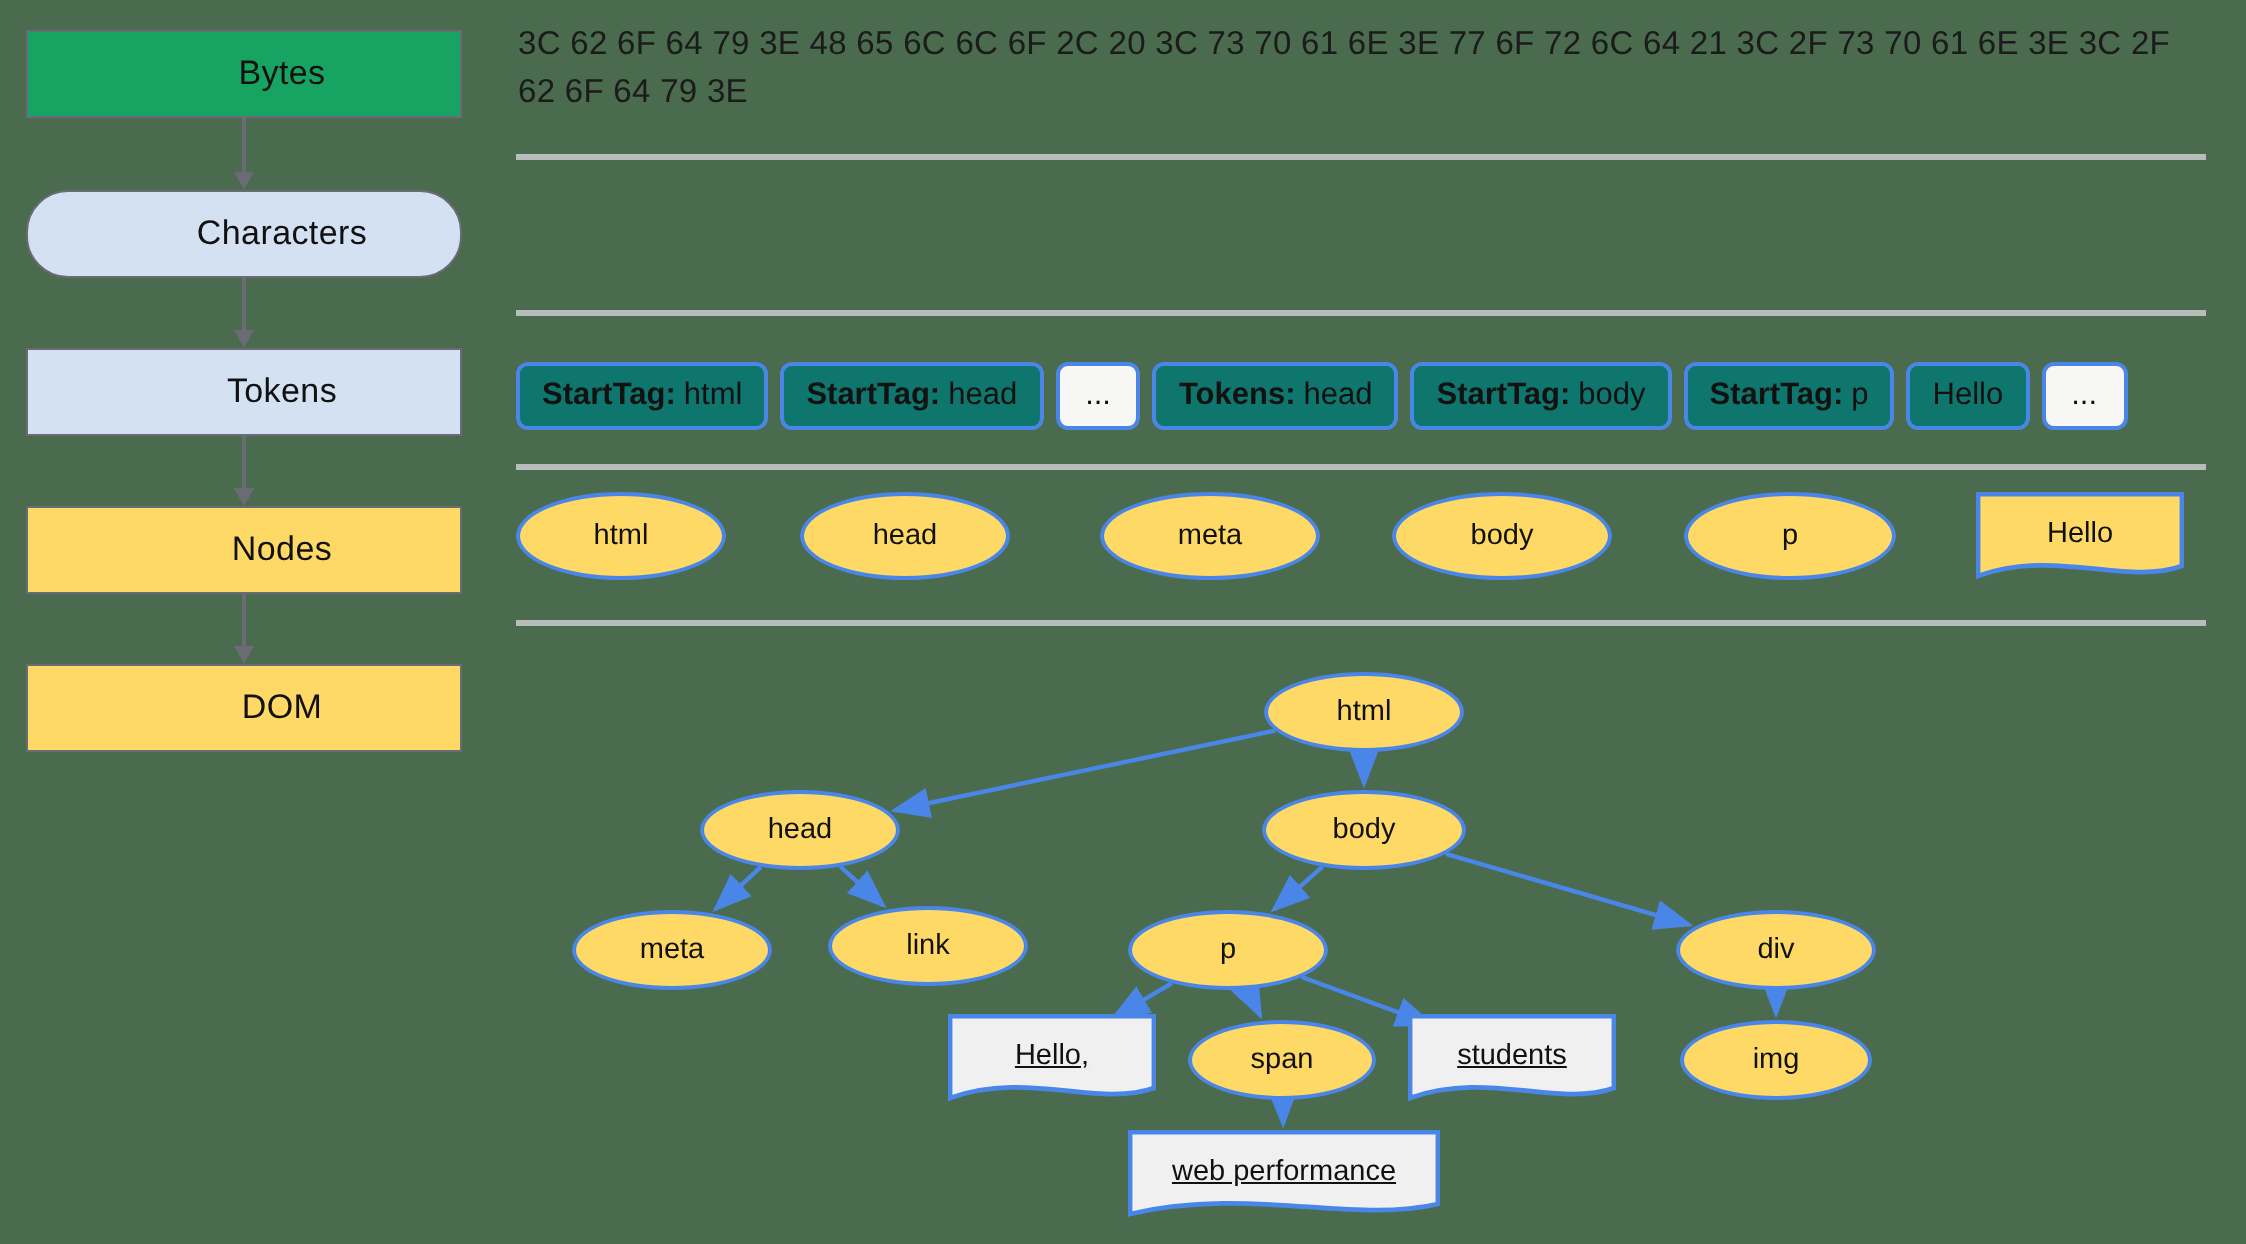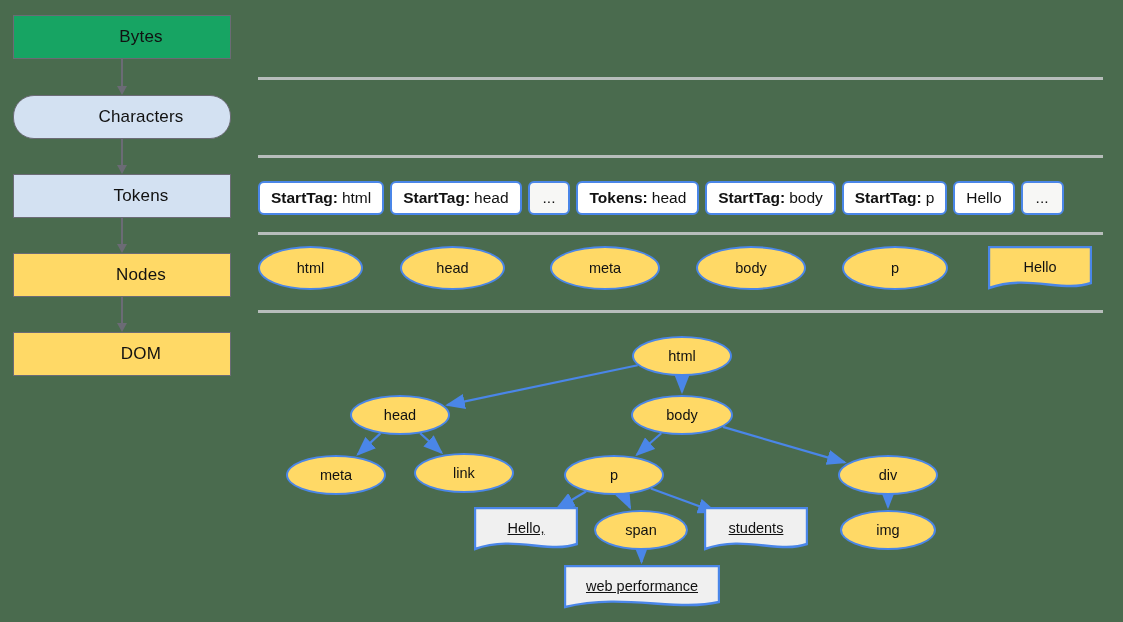--- a/index.html
+++ b/index.html
@@ -104,21 +104,21 @@
     height: 36px;
     display: flex;
     align-items: center;
     gap: 6px;
   }
   .token {
     height: 34px;
     box-sizing: border-box;
     border: 2px solid #4a86e8;
     border-radius: 6px;
-    background: #ffffff;
+    background: #0f766e;
     display: flex;
     align-items: center;
     justify-content: center;
     padding: 12px 11px;
     font-size: 15.5px;
     color: #111;
     white-space: nowrap;
   }
   .token b { font-weight: bold; margin-right: 4px; }
   .token.plain { background: #f7f7f5; padding: 0 13px; }
@@ -228,20 +228,21 @@
       </div>
     </div>
 
   <div id="dividers">
       <div class="divider" style="top: 77px;"></div>
       <div class="divider" style="top: 155px;"></div>
       <div class="divider" style="top: 232px;"></div>
       <div class="divider" style="top: 310px;"></div>
     </div>
 
+  <div class="bytes-text">3C 62 6F 64 79 3E 48 65 6C 6C 6F 2C 20 3C 73 70 61 6E 3E 77 6F 72 6C 64 21 3C 2F 73 70 61 6E 3E 3C 2F 62 6F 64 79 3E</div>
 
 
   <div class="token-row" id="token-row">
       <div class="token">
         <b>StartTag:</b>
         <span>html</span>
       </div>
       <div class="token">
         <b>StartTag:</b>
         <span>head</span>

